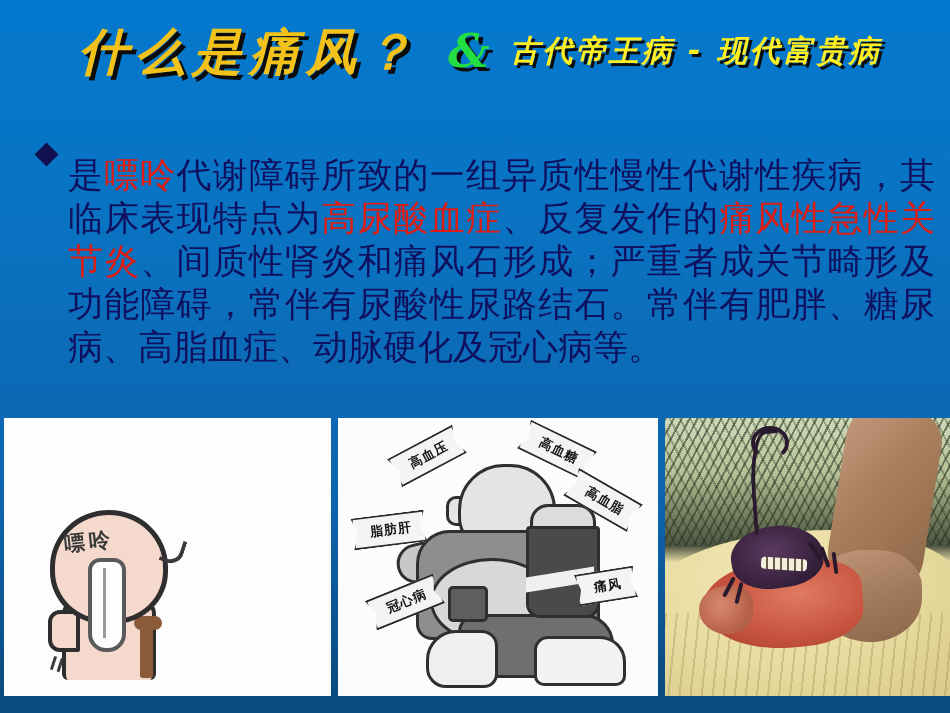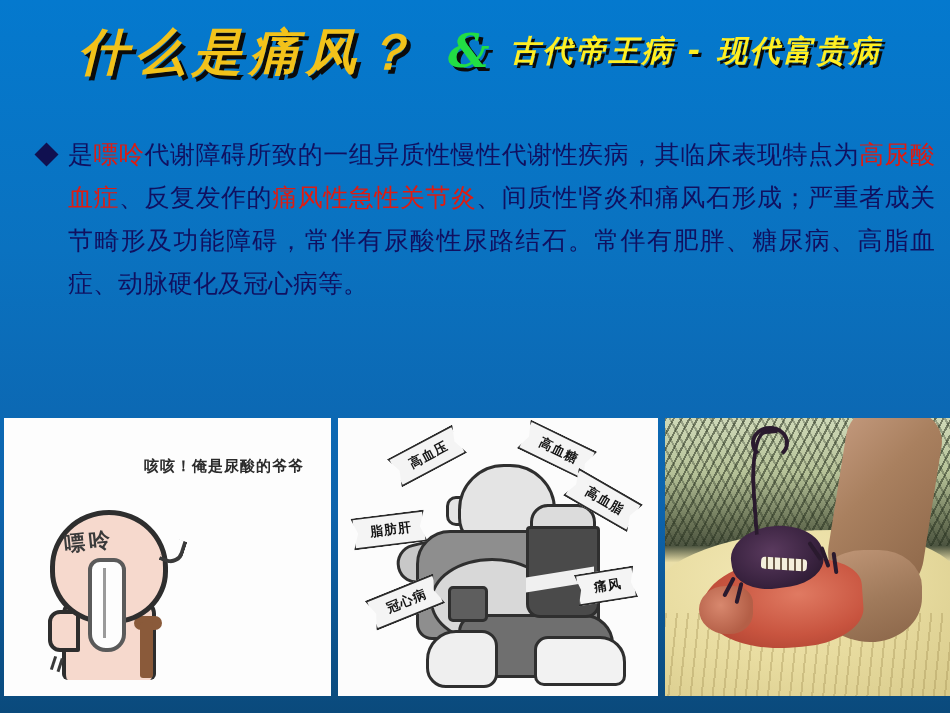--- a/index.html
+++ b/index.html
@@ -78,27 +78,28 @@
   .diamond {
     display: inline-block;
     width: 17px;
     height: 17px;
     background: #101050;
     transform: rotate(45deg);
     margin-left: 8px;
   }
   .para {
     flex: 1 1 auto;
-    font-family: Liberation Serif, serif;
-    font-size: 25px;
+    font-family: Liberation Mono, monospace;
+    font-size: 35px;
     line-height: 43px;
     color: #101060;
     text-align: justify;
     text-justify: inter-character;
     letter-spacing: 0px;
+    margin-top: 24px;
   }
   .hl { color: #e01b10; }
 
   
   #image-strip {
     position: absolute;
     left: 0;
     top: 418px;
     width: 950px;
     height: 278px;
@@ -450,21 +451,20 @@
         <span>是</span><span class="hl">嘌呤</span><span>代谢障碍所致的一组异质性慢性代谢性疾病，其临床表现特点为</span><span class="hl">高尿酸血症</span><span>、反复发作的</span><span class="hl">痛风性急性关节炎</span><span>、间质性肾炎和痛风石形成；严重者成关节畸形及功能障碍，常伴有尿酸性尿路结石。常伴有肥胖、糖尿病、高脂血症、动脉硬化及冠心病等。</span>
       </div>
     </div>
   </div>
 
   <div id="image-strip">
 
     <div class="photo" id="photo-1">
       <div class="cartoon-stage">
         <div class="speech">
-          <div>咳咳！俺是尿酸的爷爷</div>
         </div>
         <div class="toon-leg l"></div>
         <div class="toon-leg r"></div>
         <div class="toon-body"></div>
         <div class="toon-arm"></div>
         <div class="toon-cane-top"></div>
         <div class="toon-cane"></div>
         <div class="toon-head"></div>
         <div class="toon-face-text">嘌呤</div>
         <div class="toon-beard"></div>

